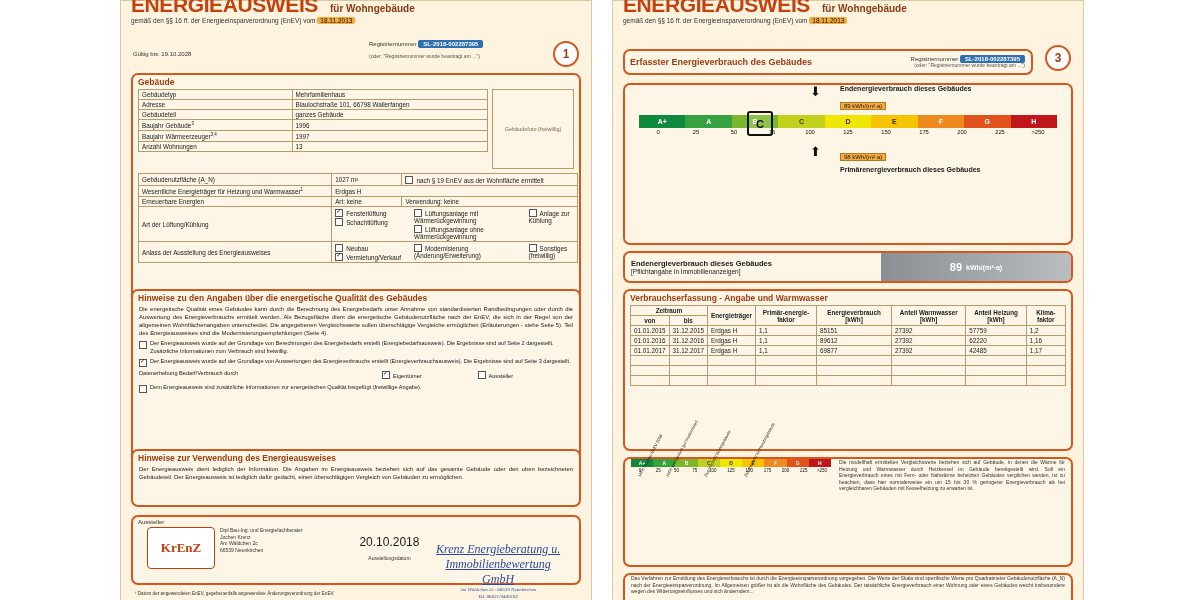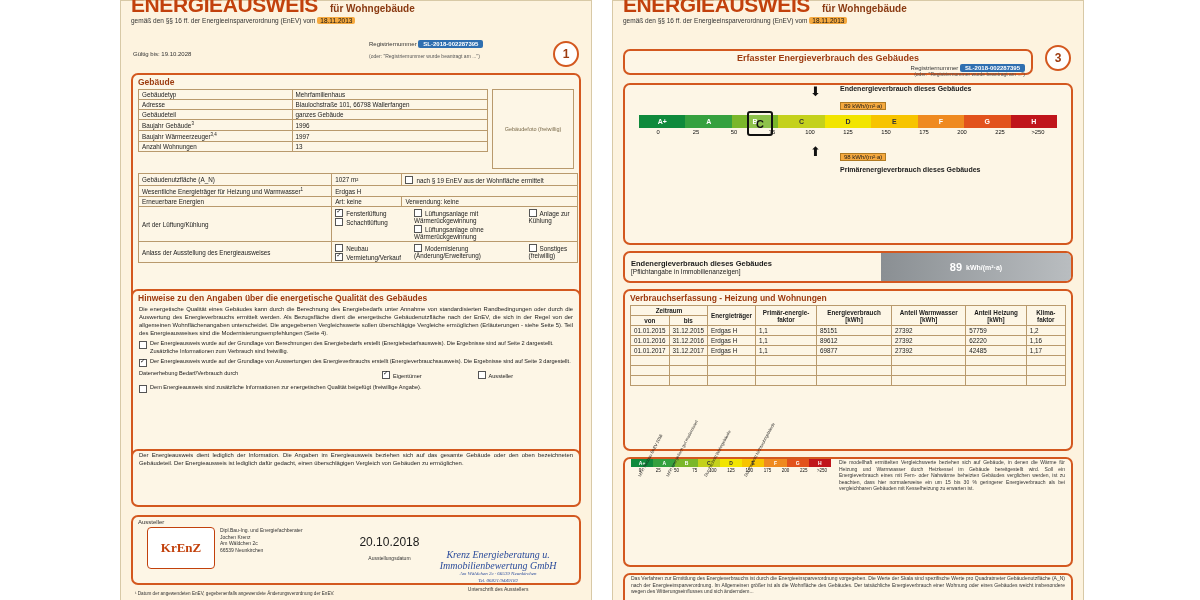--- a/index.html
+++ b/index.html
@@ -215,20 +215,21 @@
         <span style="width:22%;"><span class="chk on"></span><span>Eigentümer</span></span>
         <span><span class="chk"></span><span>Aussteller</span></span>
       </div>
       <div class="small" style="padding:3px 6px 0 6px;display:flex;">
         <span class="chk"></span>
         <span style="flex:1;">Dem Energieausweis sind zusätzliche Informationen zur energetischen Qualität beigefügt (freiwillige Angabe).</span>
       </div>
     </div>
 
     <div class="box" style="left:10px;top:448px;width:450px;height:58px;">
+      <div class="box-title">Hinweise zur Verwendung des Energieausweises</div>
       <div class="ptxt">Der Energieausweis dient lediglich der Information. Die Angaben im Energieausweis beziehen sich auf das gesamte Gebäude oder den oben bezeichneten Gebäudeteil. Der Energieausweis ist lediglich dafür gedacht, einen überschlägigen Vergleich von Gebäuden zu ermöglichen.</div>
     </div>
 
     <div class="box" style="left:10px;top:514px;width:450px;height:70px;">
       <div class="box-title" style="font-size:6px;color:#333;font-weight:normal;">Aussteller</div>
       <div style="display:flex;padding:0 14px;">
         <div style="width:48%;display:flex;">
           <div style="width:66px;border:1px solid #c2410c;border-radius:4px;height:40px;display:flex;align-items:center;justify-content:center;background:#fff;">
             <span class="krenz">KrEnZ</span>
           </div>
@@ -237,21 +238,21 @@
             <div>Jochen Krenz</div>
             <div>Am Wäldchen 2c</div>
             <div>66539 Neunkirchen</div>
           </div>
         </div>
         <div style="width:20%;text-align:center;">
           <div style="font-size:12px;margin-top:8px;">20.10.2018</div>
           <div class="tiny" style="margin-top:6px;">Ausstellungsdatum</div>
         </div>
         <div style="flex:1;text-align:center;position:relative;">
-          <div class="stamp" style="font-size:10px;margin-top:22px;">Krenz Energieberatung u. Immobilienbewertung GmbH</div>
+          <div class="stamp" style="font-size:12px;margin-top:15px;text-decoration:underline;">Krenz Energieberatung u. Immobilienbewertung GmbH</div>
           <div class="tiny stamp">Am Wäldchen 2c · 66539 Neunkirchen</div>
           <div class="tiny stamp">Tel. 06821/9449182</div>
           <div class="tiny" style="margin-top:2px;">Unterschrift des Ausstellers</div>
         </div>
       </div>
     </div>
 
     <div class="footnote" style="position:absolute;left:14px;top:590px;width:440px;">¹ Datum der angewendeten EnEV, gegebenenfalls angewendete Änderungsverordnung der EnEV.</div>
   </div>
 
@@ -260,21 +261,21 @@
     <div class="hdr">
       <span class="t1">ENERGIEAUSWEIS</span><span class="t2">für Wohngebäude</span>
       <div class="t3">
         <span>gemäß den §§ 16 ff. der Energieeinsparverordnung (EnEV) vom</span>
         <span class="hl">18.11.2013</span>
       </div>
     </div>
 
     <div class="circ" style="left:432px;top:44px;">3</div>
 
-    <div class="box" style="left:10px;top:48px;width:410px;height:26px;display:flex;align-items:center;flex-direction:column;">
+    <div class="box" style="left:10px;top:48px;width:410px;height:26px;display:flex;align-items:center;">
       <div class="box-title" style="font-size:9px;">Erfasster Energieverbrauch des Gebäudes</div>
       <div style="margin-left:auto;text-align:right;padding-right:6px;">
         <div class="regline" style="position:static;">
           <span>Registriernummer</span>
           <span class="regbadge">SL-2018-002287395</span>
         </div>
         <div class="muted" style="font-size:5px;">(oder: "Registriernummer wurde beantragt am ...")</div>
       </div>
     </div>
 
@@ -334,21 +335,21 @@
           <div style="font-size:6.5px;">[Pflichtangabe in Immobilienanzeigen]</div>
         </div>
         <div style="width:190px;height:100%;background:linear-gradient(90deg,#8a8f93,#b9bdc0);display:flex;align-items:center;justify-content:center;color:#fff;font-weight:bold;">
           <span style="font-size:11px;">89</span>
           <span style="font-size:7px;margin-left:4px;">kWh/(m²·a)</span>
         </div>
       </div>
     </div>
 
     <div class="box" style="left:10px;top:288px;width:450px;height:162px;">
-      <div class="box-title">Verbrauchserfassung - Heizung und Wohnungen</div>
+      <div class="box-title">Verbrauchserfassung - Angabe und Warmwasser</div>
       <div style="padding:0 5px;">
         <table>
           <tbody>
               <tr>
             <th colspan="2">Zeitraum</th>
             <th rowspan="2">Energieträger</th>
             <th rowspan="2">Primär-energie-faktor</th>
             <th rowspan="2">Energieverbrauch [kWh]</th>
             <th rowspan="2">Anteil Warmwasser [kWh]</th>
             <th rowspan="2">Anteil Heizung [kWh]</th>

